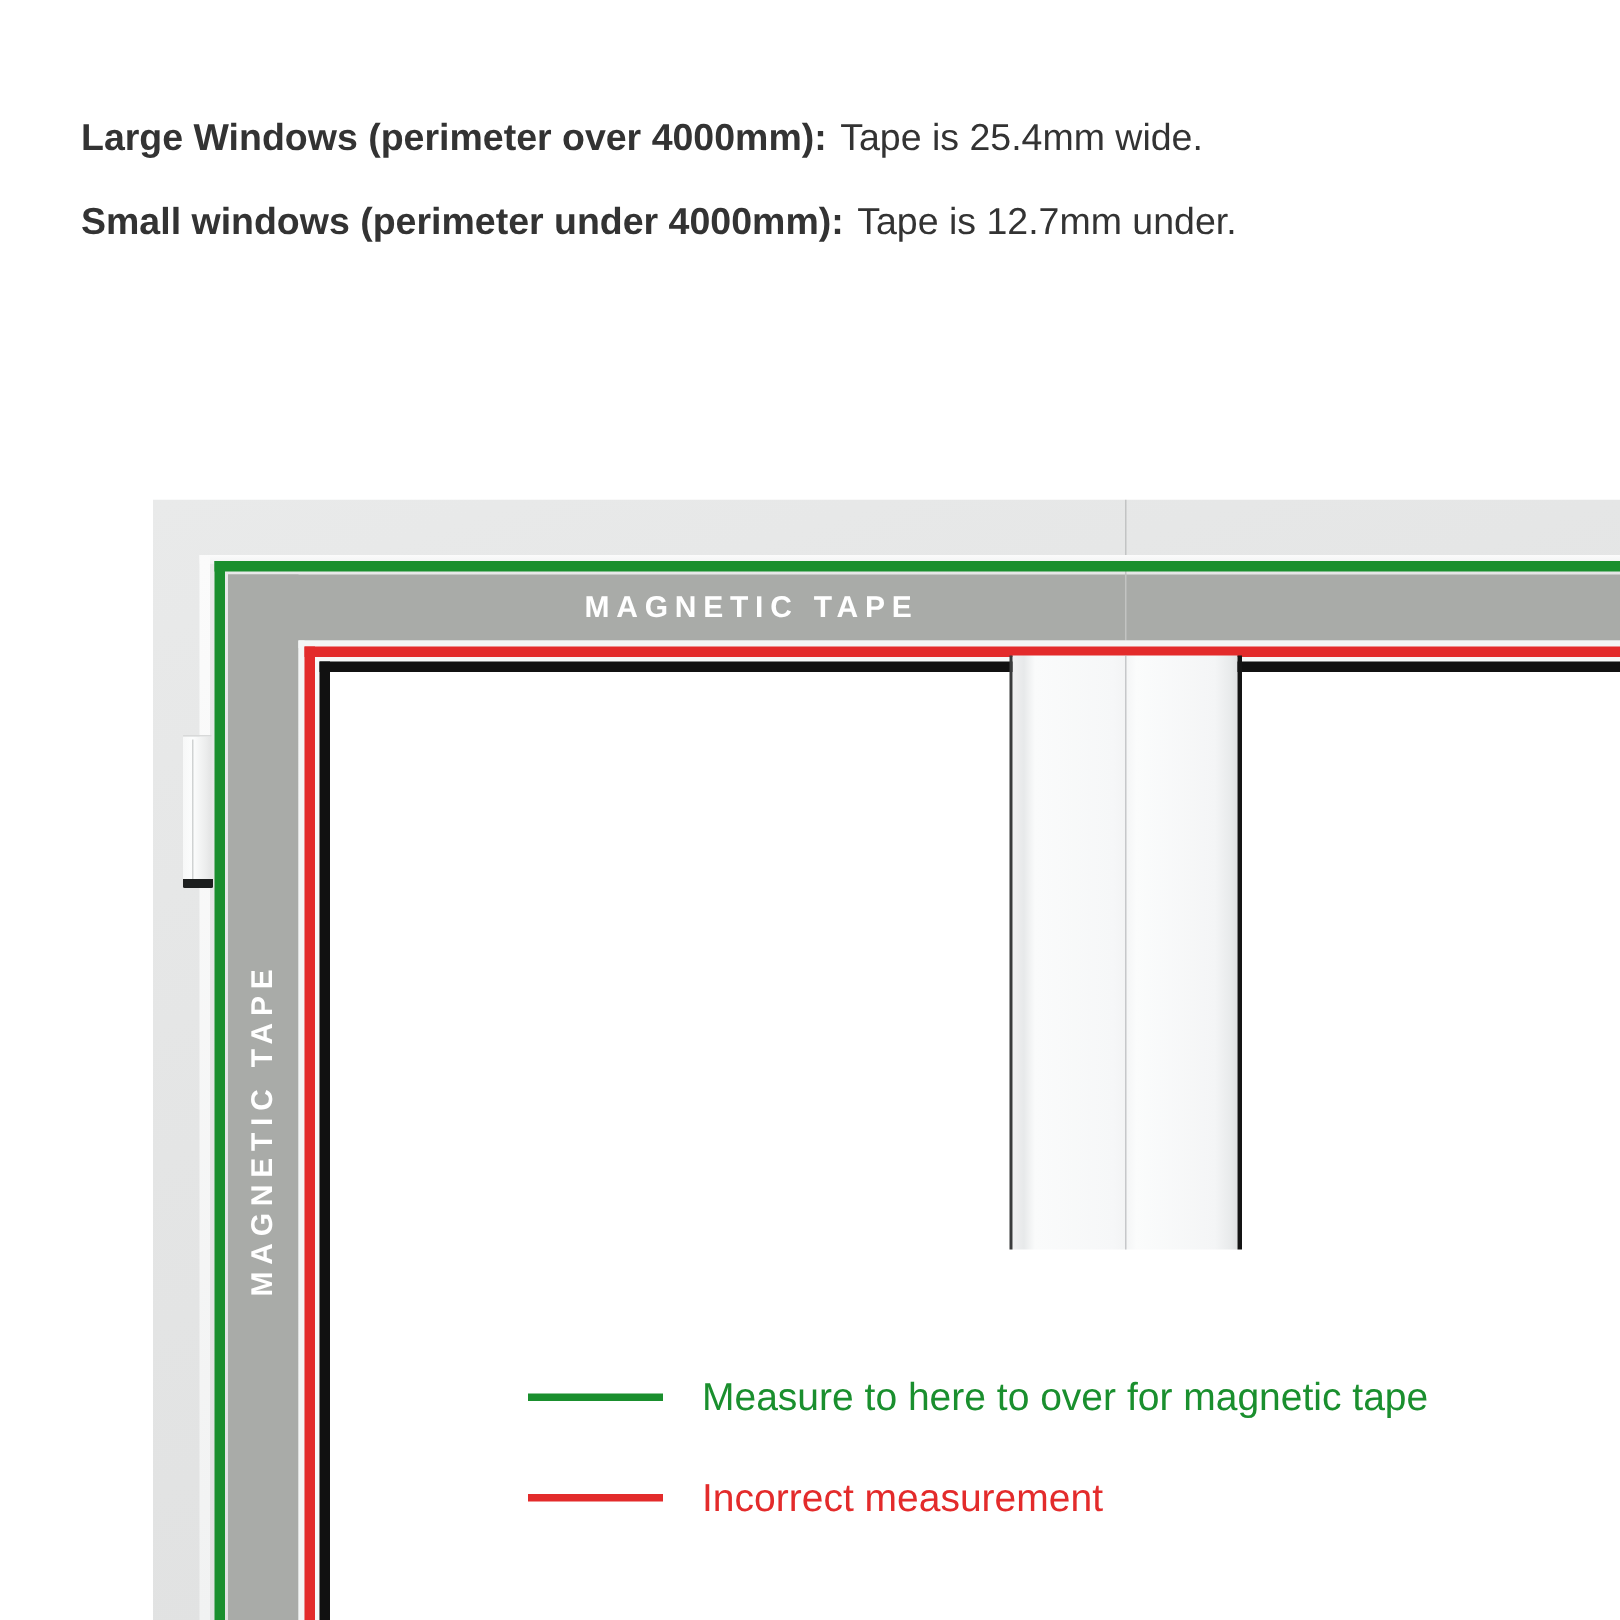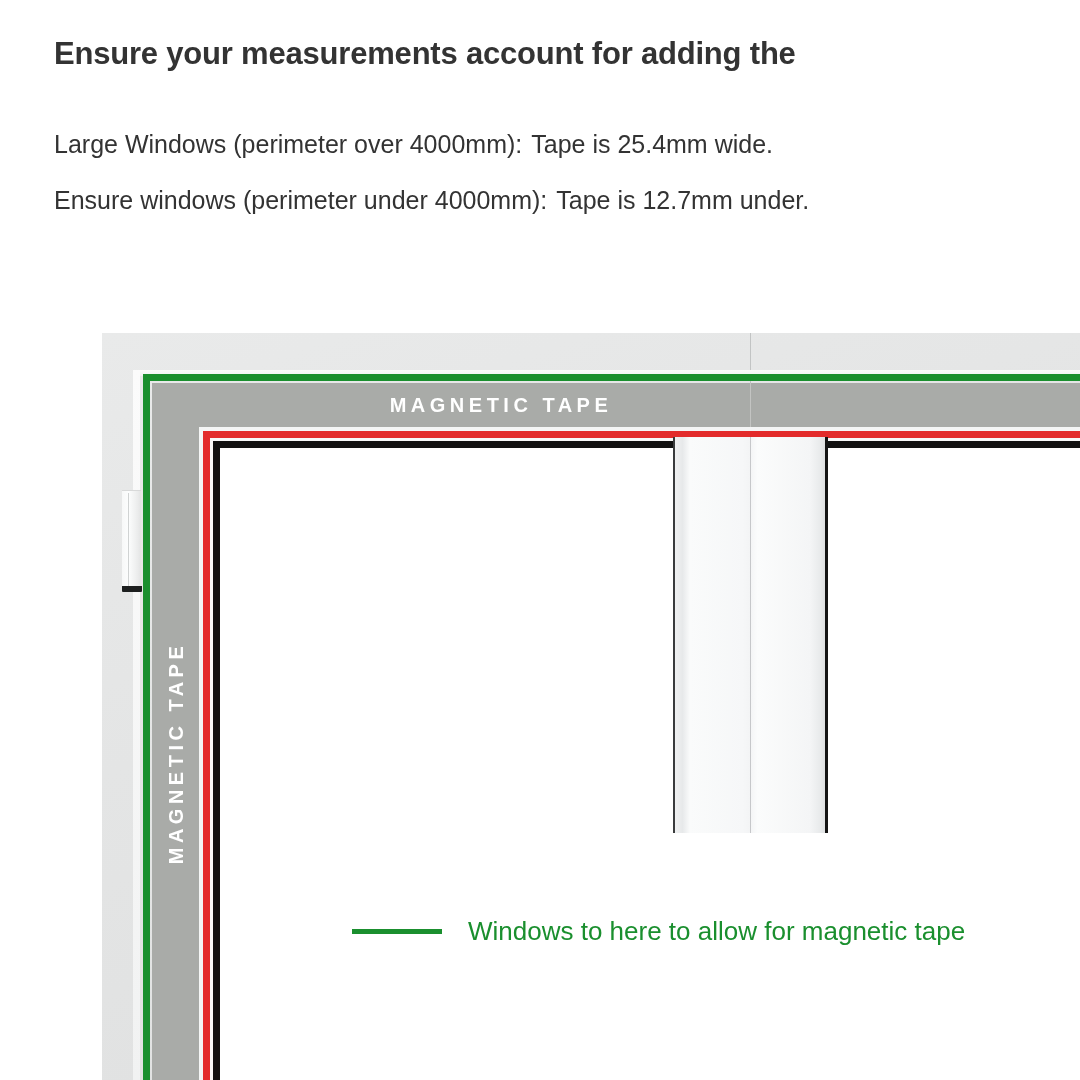--- a/index.html
+++ b/index.html
@@ -33,21 +33,21 @@
   }
   .spec-row {
     margin-top: 0;
     line-height: 56px;
     white-space: nowrap;
     font-size: 25px;
     color: #333333;
   }
   #spec-row-large { margin-top: 36px; }
   .spec-label {
-    font-weight: normal;
+    font-weight: bold;
     font-size: 25px;
   }
   .spec-value {
     font-weight: normal;
     font-size: 25px;
     margin-left: 9px;
     margin-top: 12px;
   }
 
   
@@ -265,28 +265,27 @@
   #legend-swatch-correct { background: #1a8f2e; }
   #legend-swatch-incorrect { background: #e32b2b; }
   #legend-label-correct   { color: #1a8f2e; }
   #legend-label-incorrect { color: #e32b2b; }
 </style>
 </head>
 <body>
 
 <div id="text-block">
 
-  <div class="heading-line">Ensure your measurements account for adding the</div>
 
   <div class="spec-row" id="spec-row-large">
     <span class="spec-label">Large Windows (perimeter over 4000mm):</span><span class="spec-value">Tape is 25.4mm wide.</span>
   </div>
 
   <div class="spec-row" id="spec-row-small">
-    <span class="spec-label">Ensure windows (perimeter under 4000mm):</span><span class="spec-value">Tape is 12.7mm under.</span>
+    <span class="spec-label">Small windows (perimeter under 4000mm):</span><span class="spec-value">Tape is 12.7mm under.</span>
   </div>
 
 </div>
 
 <div id="window-diagram">
 
   <div class="outer-frame"></div>
   <div class="frame-seam" id="frame-seam-top"></div>
 
   <div class="sash-step" id="sash-step-top"></div>
@@ -326,17 +325,21 @@
   <div class="hinge"></div>
   <div class="hinge-highlight"></div>
   <div class="hinge-shadow"></div>
 
 </div>
 
 <div id="legend">
 
   <div class="legend-row" id="legend-row-correct">
     <div class="legend-swatch" id="legend-swatch-correct"></div>
-    <div class="legend-label" id="legend-label-correct">Windows to here to allow for magnetic tape</div>
-  </div>
-
+    <div class="legend-label" id="legend-label-correct">Measure to here to over for magnetic tape</div>
+  </div>
+
+  <div class="legend-row" id="legend-row-incorrect">
+    <div class="legend-swatch" id="legend-swatch-incorrect"></div>
+    <div class="legend-label" id="legend-label-incorrect">Incorrect measurement</div>
+  </div>
 
 </div>
 
 </body></html>

